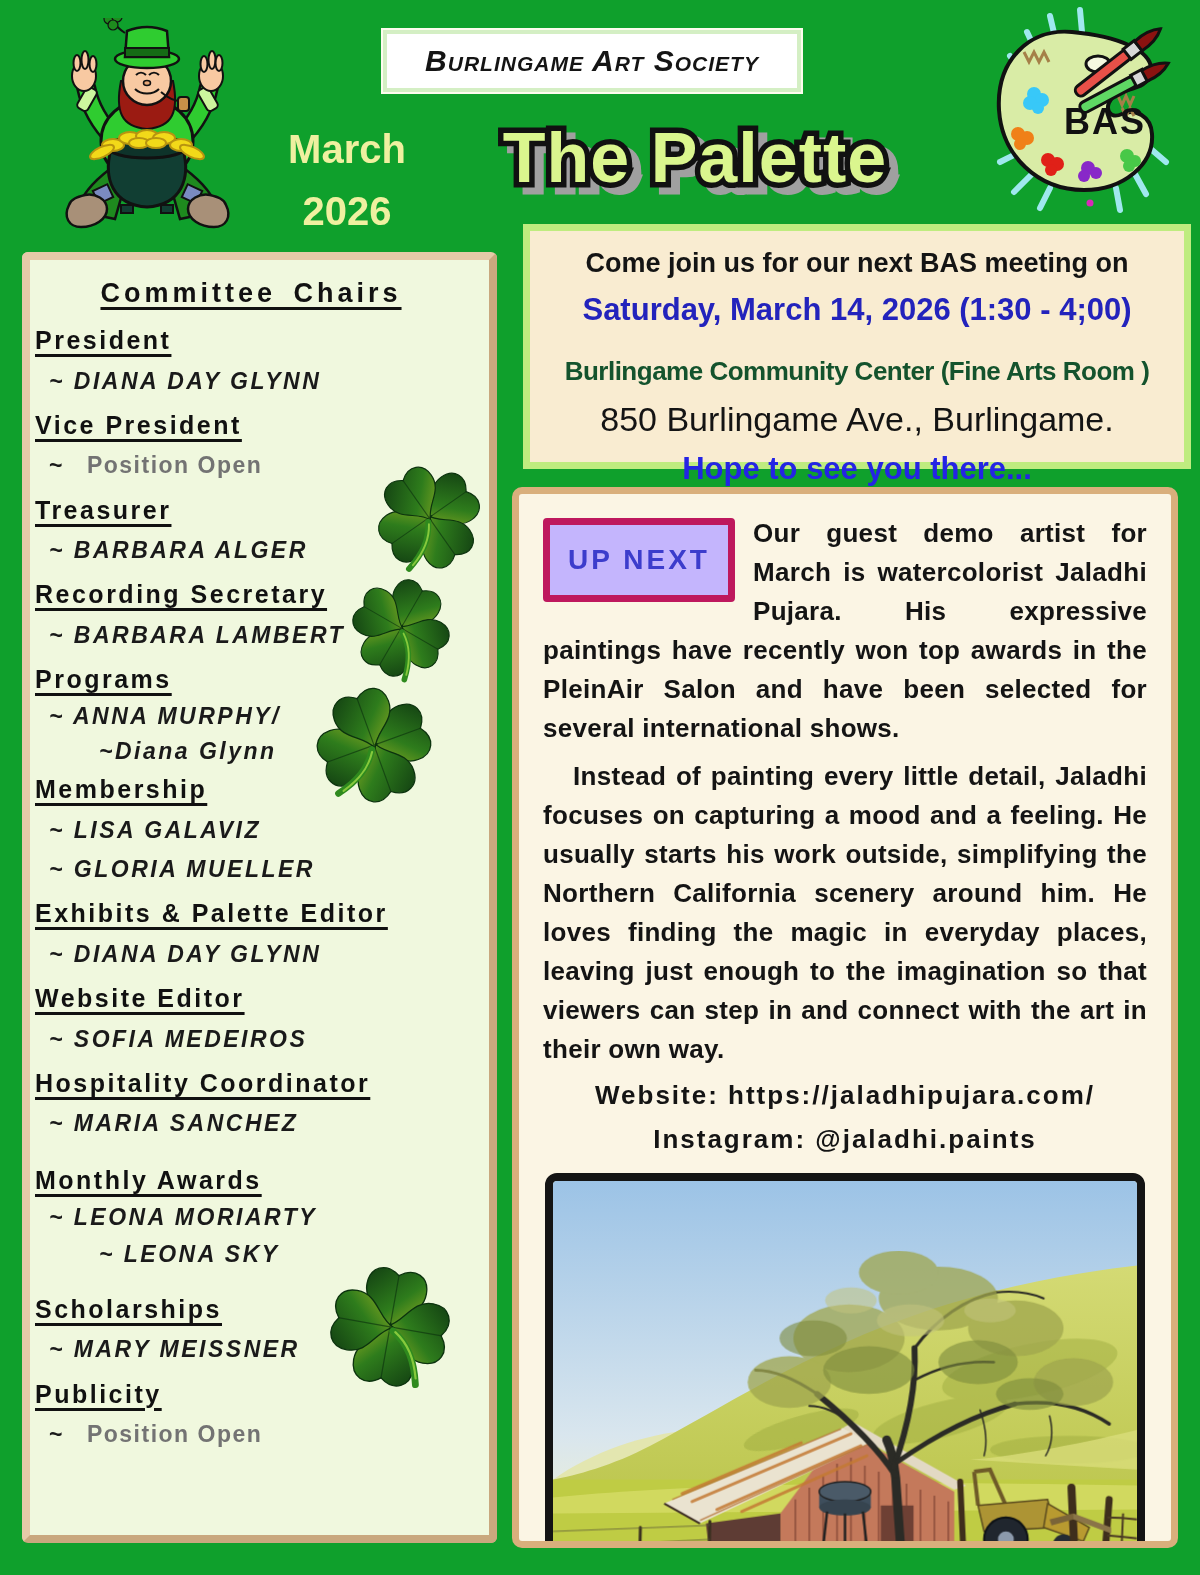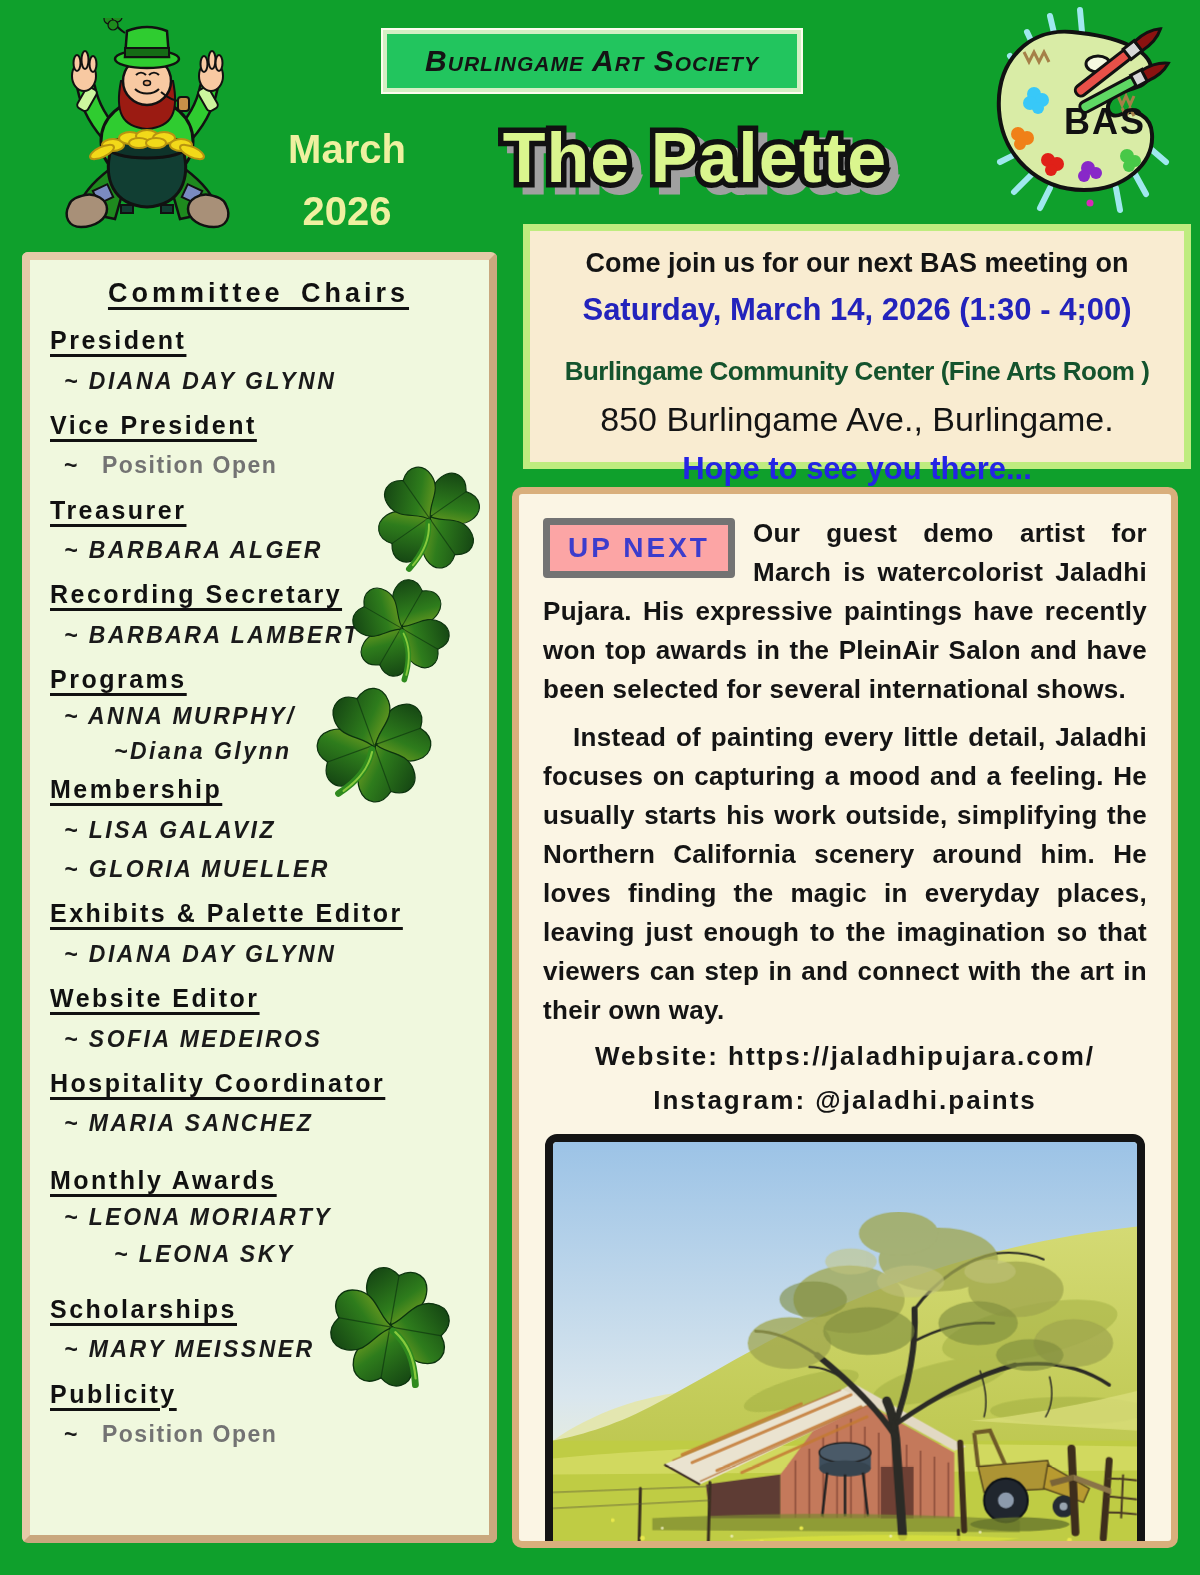--- a/index.html
+++ b/index.html
@@ -1,21 +1,21 @@
 <!DOCTYPE html>
 <html><head>
 <meta charset="utf-8">
 <style>
   html,body{margin:0;padding:0;background:#0FA02C;}
   .page{position:relative;width:1200px;height:1575px;background:#0FA02C;
         font-family:"Liberation Sans",sans-serif;overflow:hidden;}
 
   
   .banner{position:absolute;left:383px;top:30px;width:418px;height:62px;
-          background:#22c55e;border:4px solid #D4EFC4;outline:2px solid #FDFCEE;
+          background:#ffffff;border:4px solid #D4EFC4;outline:2px solid #FDFCEE;
           box-sizing:border-box;display:flex;align-items:center;justify-content:center;}
   .banner-text{font-style:italic;font-weight:800;font-size:30px;color:#141414;
                font-variant:small-caps;letter-spacing:1px;white-space:nowrap;}
   .issue{position:absolute;left:262px;top:118px;width:170px;text-align:center;
          color:#EFF0A0;font-weight:800;font-size:40px;line-height:62px;}
   .title-svg{position:absolute;left:443px;top:98px;width:505px;height:115px;}
   .lep-svg{position:absolute;left:55px;top:18px;width:185px;height:222px;}
   .logo-svg{position:absolute;left:972px;top:4px;width:205px;height:215px;}
 
   
@@ -25,41 +25,41 @@
   .meeting .m1{font-size:27px;font-weight:800;color:#141414;margin:4px 0 0;}
   .meeting .m2{font-size:31px;font-weight:700;color:#2323BC;margin:13px 0 0;}
   .meeting .m3{font-size:26px;font-weight:800;color:#14532d;letter-spacing:-0.5px;margin:28px 0 0;}
   .meeting .m4{font-size:34px;font-weight:400;color:#141414;margin:13px 0 0;}
   .meeting .m5{font-size:31px;font-weight:700;color:#2424E4;margin:12px 0 0;}
 
   
   .sidebar{position:absolute;left:22px;top:252px;width:475px;height:1291px;
            background:#F0F8DE;box-sizing:border-box;border-radius:6px;
            border:8px solid;border-color:#E5CAA8 #C9A87E #C9A87E #E5CAA8;
-           padding:14px 8px 0 20px;overflow:hidden;}
+           padding:14px 8px 0 5px;overflow:hidden;}
   .cc-head{font-size:27px;font-weight:800;color:#111;text-align:center;
            letter-spacing:4px;word-spacing:6px;text-decoration:underline;
            text-decoration-thickness:3px;text-underline-offset:5px;margin:4px 14px 0 0;}
   .role{font-size:25px;font-weight:800;color:#111;letter-spacing:2.5px;
         text-decoration:underline;text-decoration-thickness:3px;text-underline-offset:5px;
         margin:18px 0 0;line-height:1.1;}
   .name{font-size:23px;font-weight:700;font-style:italic;color:#1A1A1A;
         letter-spacing:2.5px;margin:14px 0 0 14px;line-height:1.1;}
   .name .tilde{color:#1A1A1A;font-style:normal;}
   .name .open{color:#737373;font-style:normal;letter-spacing:1.5px;margin-left:22px;}
   .name.indent2{margin-left:64px;}
   .gap-top{margin-top:30px;}
   .clover{position:absolute;overflow:visible;}
 
   
   .article{position:absolute;left:512px;top:487px;width:666px;height:1061px;
            background:#FBF5E4;box-sizing:border-box;border-radius:10px;
            border:7px solid #D9AF7C;padding:20px 24px 0 24px;overflow:hidden;}
-  .badge{float:left;width:192px;height:60px;margin:4px 18px 8px 0;
-         background:#fca5a5;border:7px solid #737373;border-radius:4px;
+  .badge{float:left;width:192px;height:84px;margin:4px 18px 8px 0;
+         background:#c4b5fd;border:7px solid #be185d;border-radius:4px;
          box-sizing:border-box;display:flex;align-items:center;justify-content:center;}
   .badge span{color:#3C3CCC;font-weight:800;font-size:28px;letter-spacing:3px;}
   .article p{font-size:26px;font-weight:700;color:#141414;line-height:39px;
              text-align:justify;letter-spacing:0.3px;margin:0;}
   .article .p2{margin-top:9px;text-indent:30px;}
   .article .center{text-align:center;letter-spacing:2px;margin-top:3px;line-height:41px;}
   .painting{margin:13px auto 0;width:600px;height:455px;border:8px solid #141414;
             border-radius:12px;box-sizing:border-box;overflow:hidden;background:#DCE4C8;}
   .painting svg{display:block;width:100%;height:100%;}
 </style>

